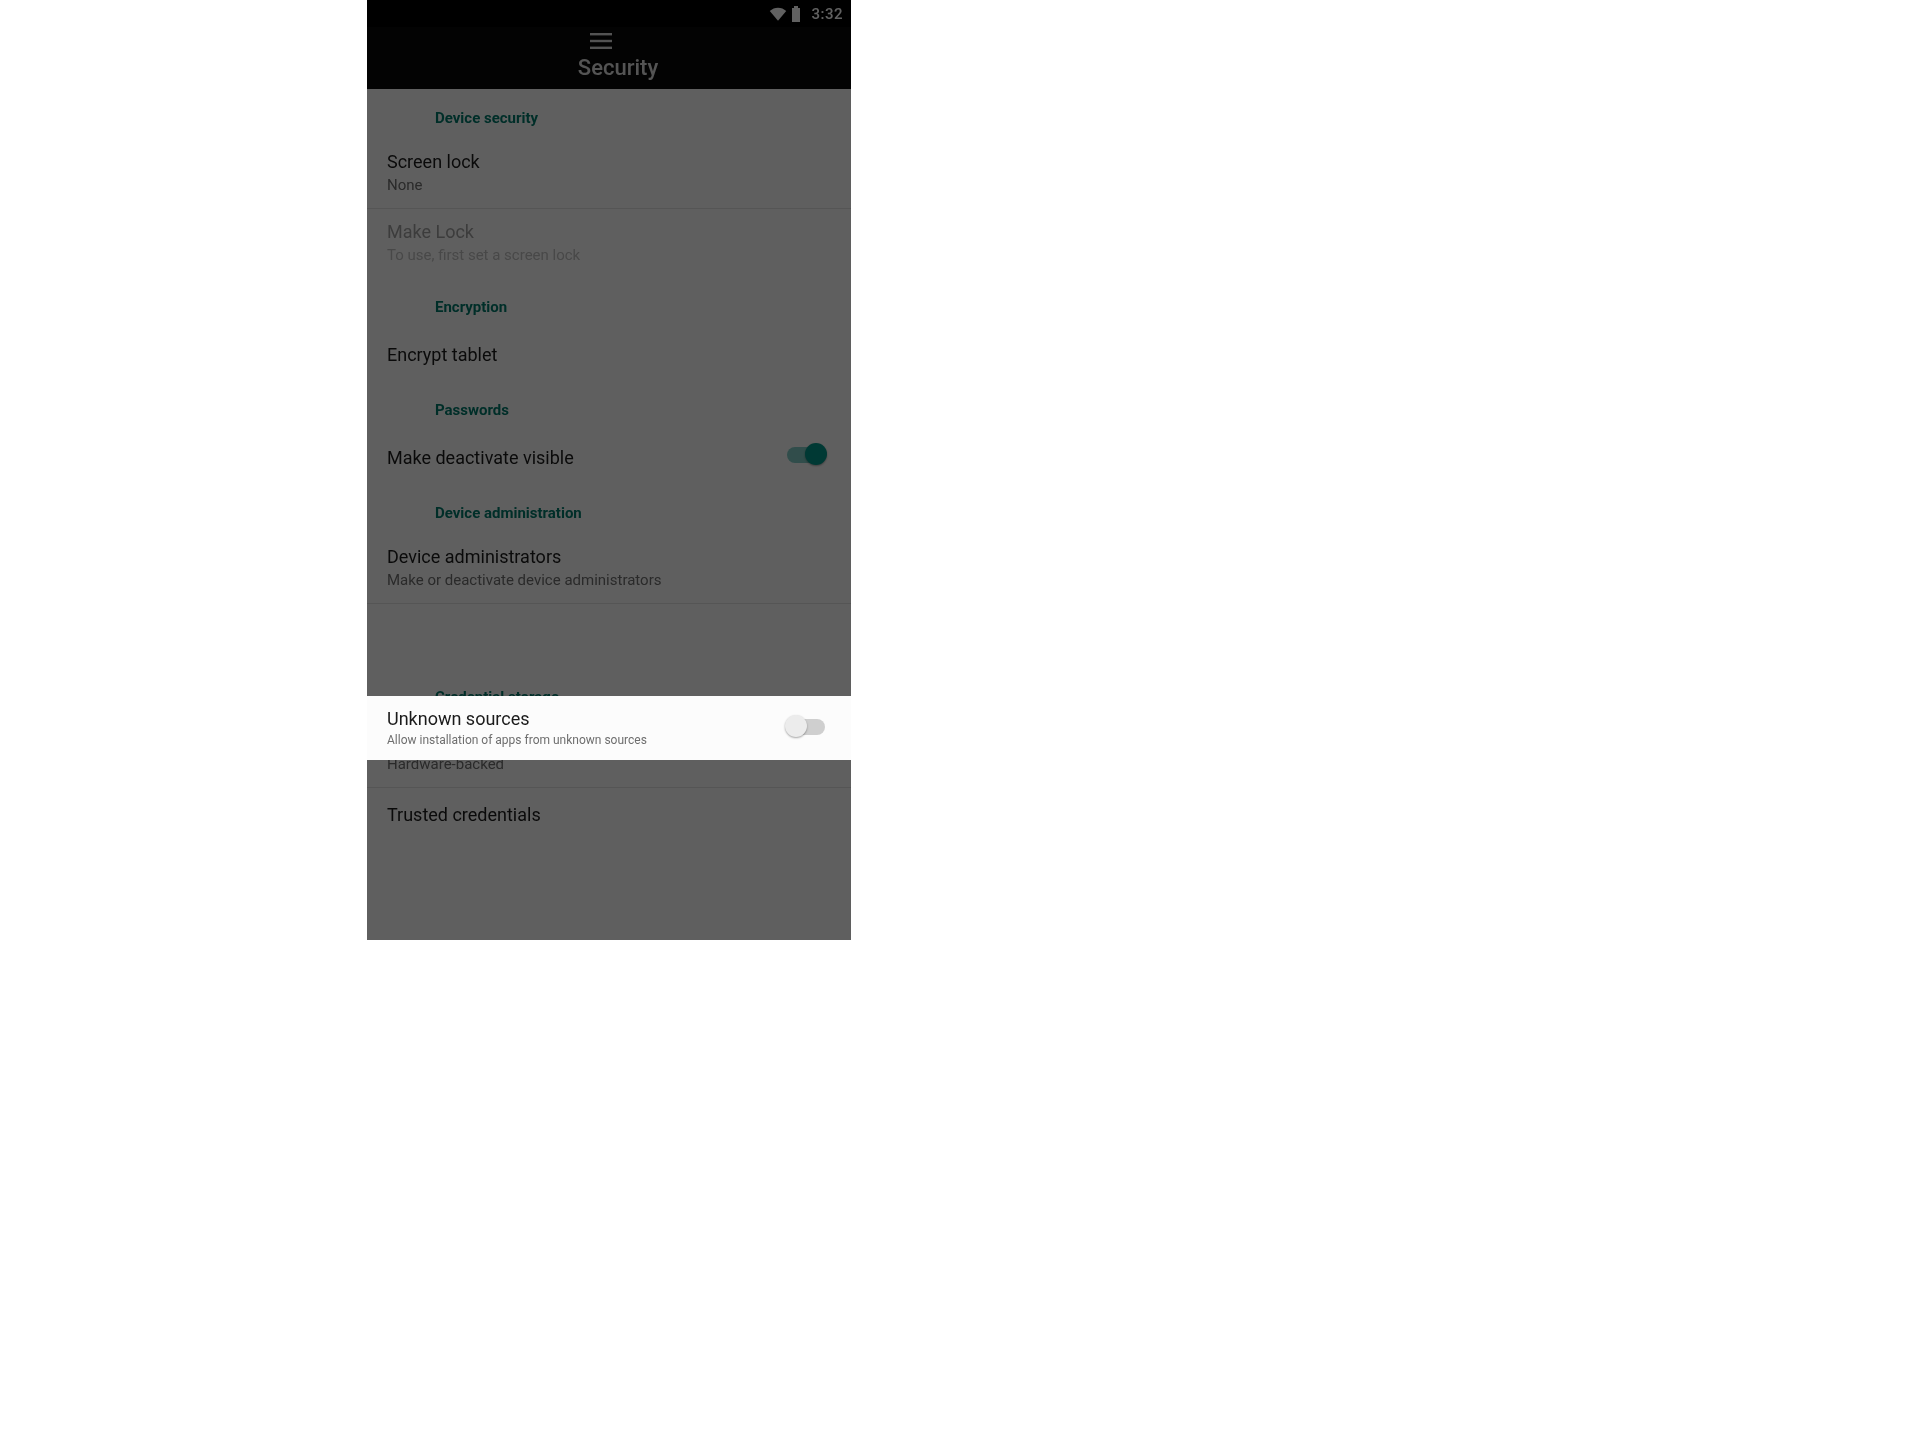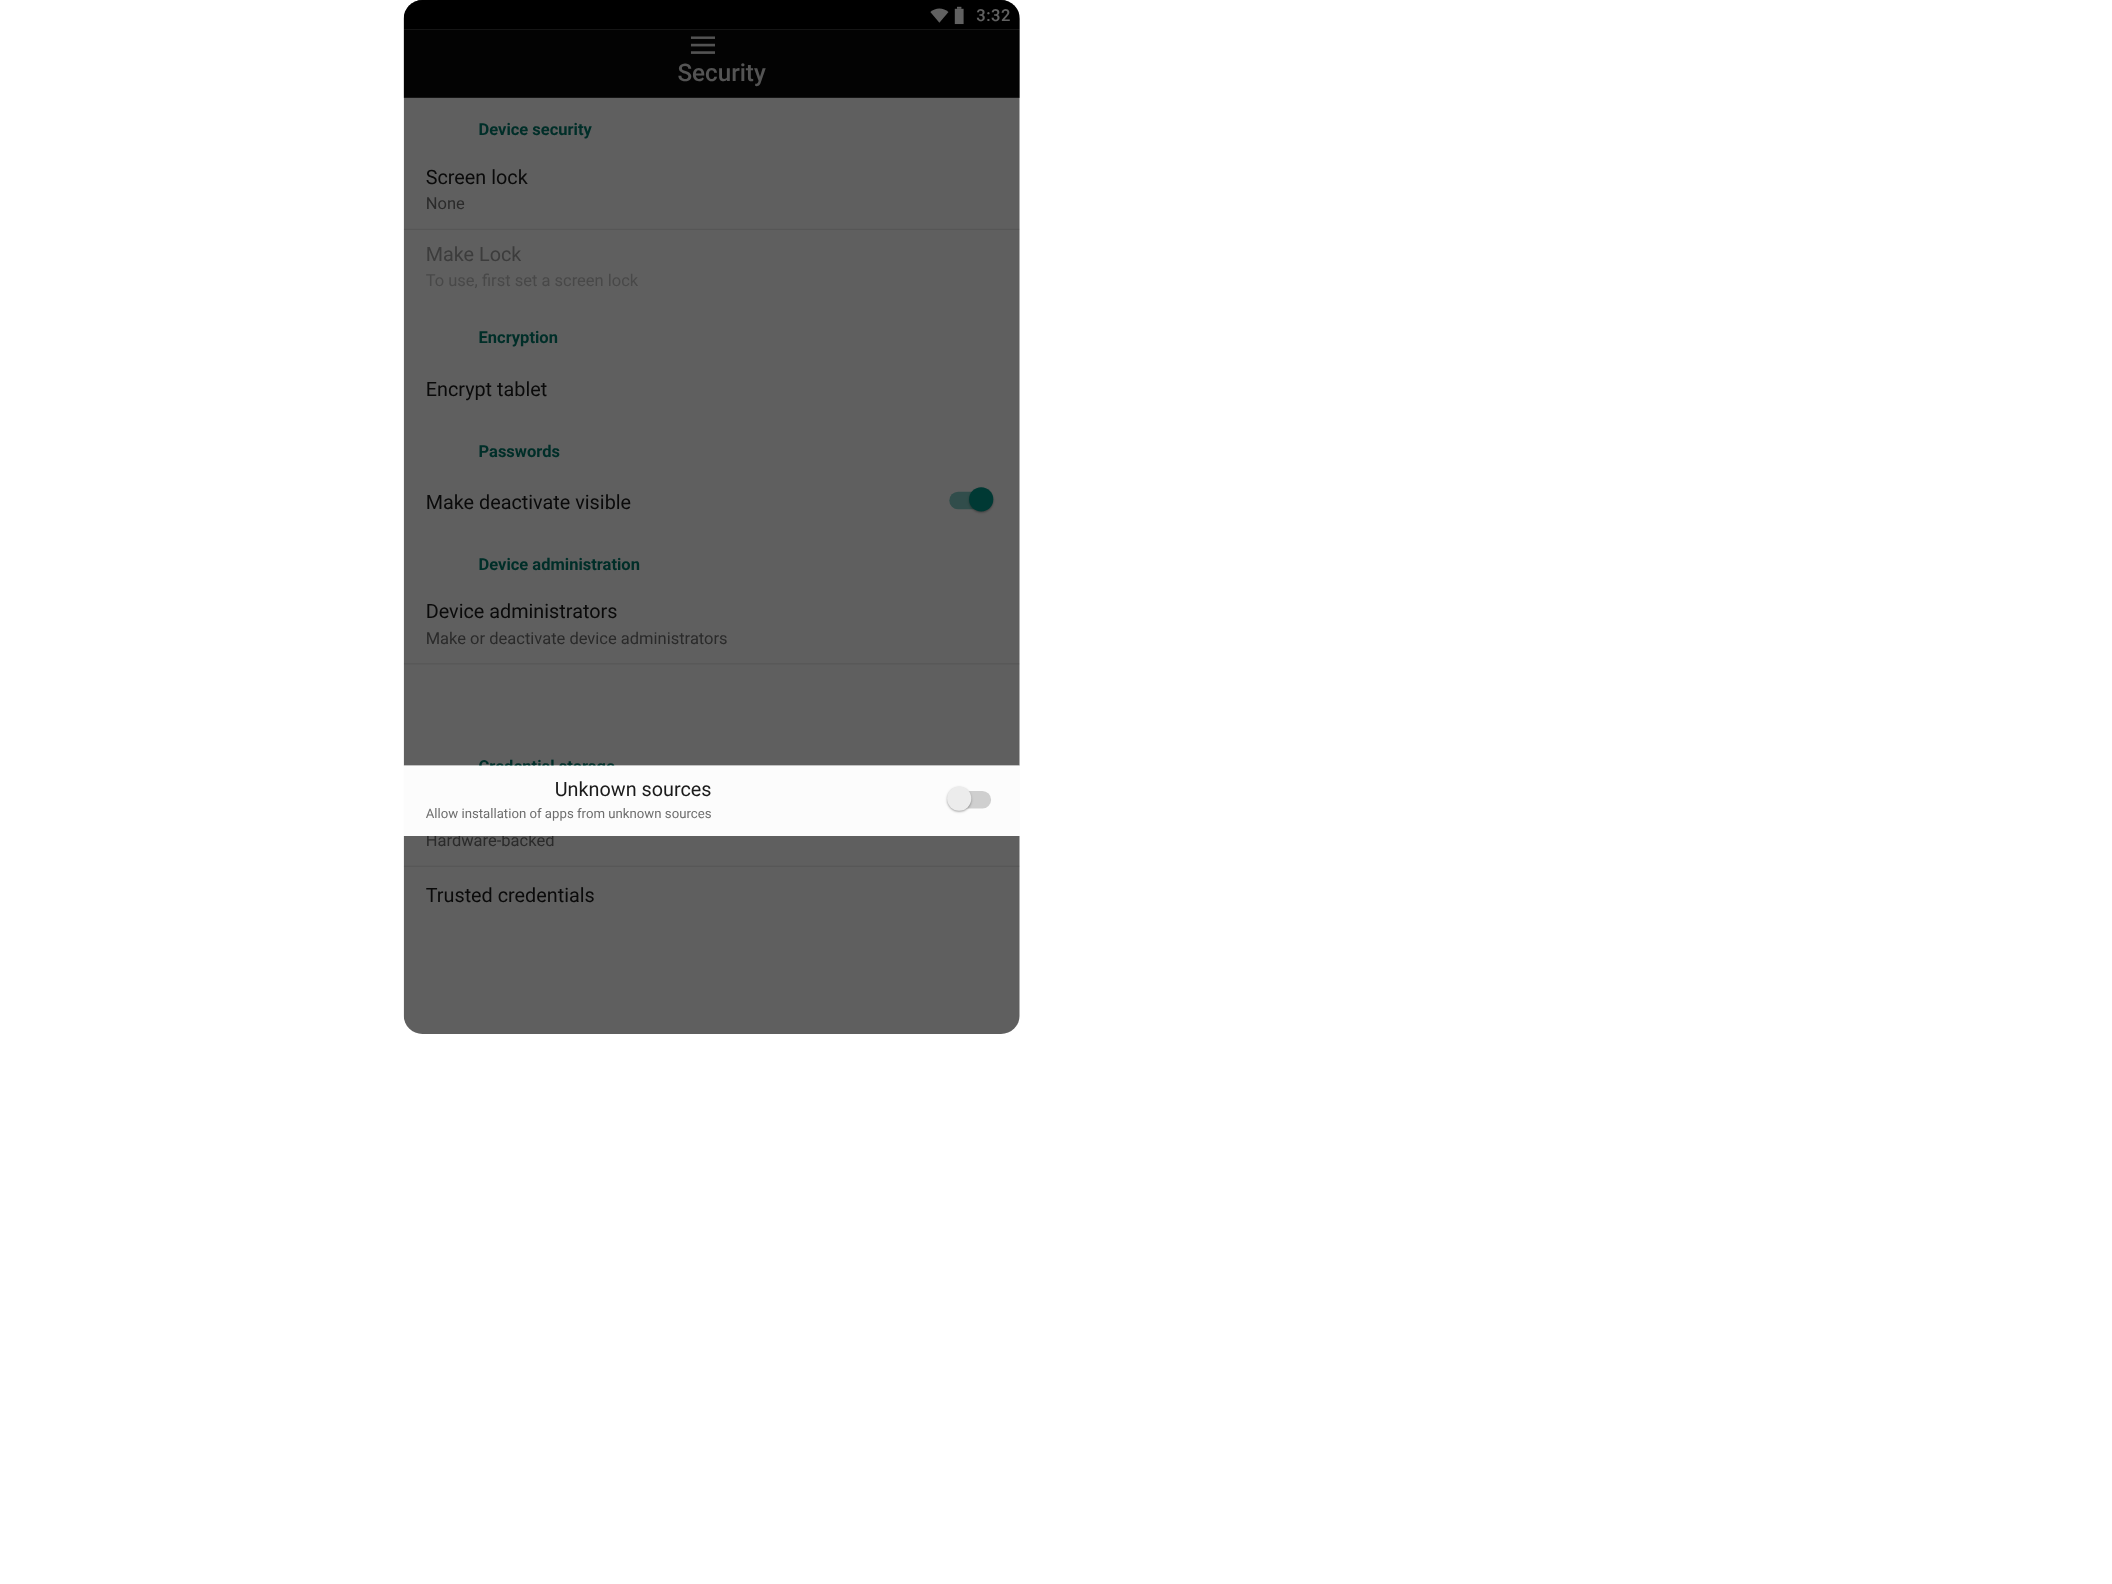--- a/index.html
+++ b/index.html
@@ -13,25 +13,24 @@
   .stage {
     position: relative;
     width: 1920px;
     height: 1440px;
     background: #ffffff;
   }
   .device {
     position: absolute;
     left: 367px;
     top: 0;
-    width: 560px;
+    width: 484px;
     height: 940px;
     background: #fafafa;
     overflow: hidden;
-    border-radius: 17px;
   }
   .screen {
     position: absolute;
     inset: 0;
   }
   
   .status-bar {
     position: relative;
     height: 27px;
     background: #000000;
@@ -252,21 +251,21 @@
         <div class="item">
           <div class="texts">
             <div class="title">Trusted credentials</div>
           </div>
         </div>
       </div>
 
       <div class="scrim top" id="scrim-top" style="height: 696px;"></div>
       <div class="scrim bot" id="scrim-bot" style="top: 760px;"></div>
 
-      <div class="highlight-row" id="highlight-row" style="top: 696px; height: 64px; text-align: right;">
+      <div class="highlight-row" id="highlight-row" style="top: 696px; height: 64px;">
         <div class="texts">
           <div class="title">Unknown sources</div>
           <div class="sub">Allow installation of apps from unknown sources</div>
         </div>
         <div class="toggle">
             <div class="thumb"></div>
           </div>
       </div>
 
     </div>

